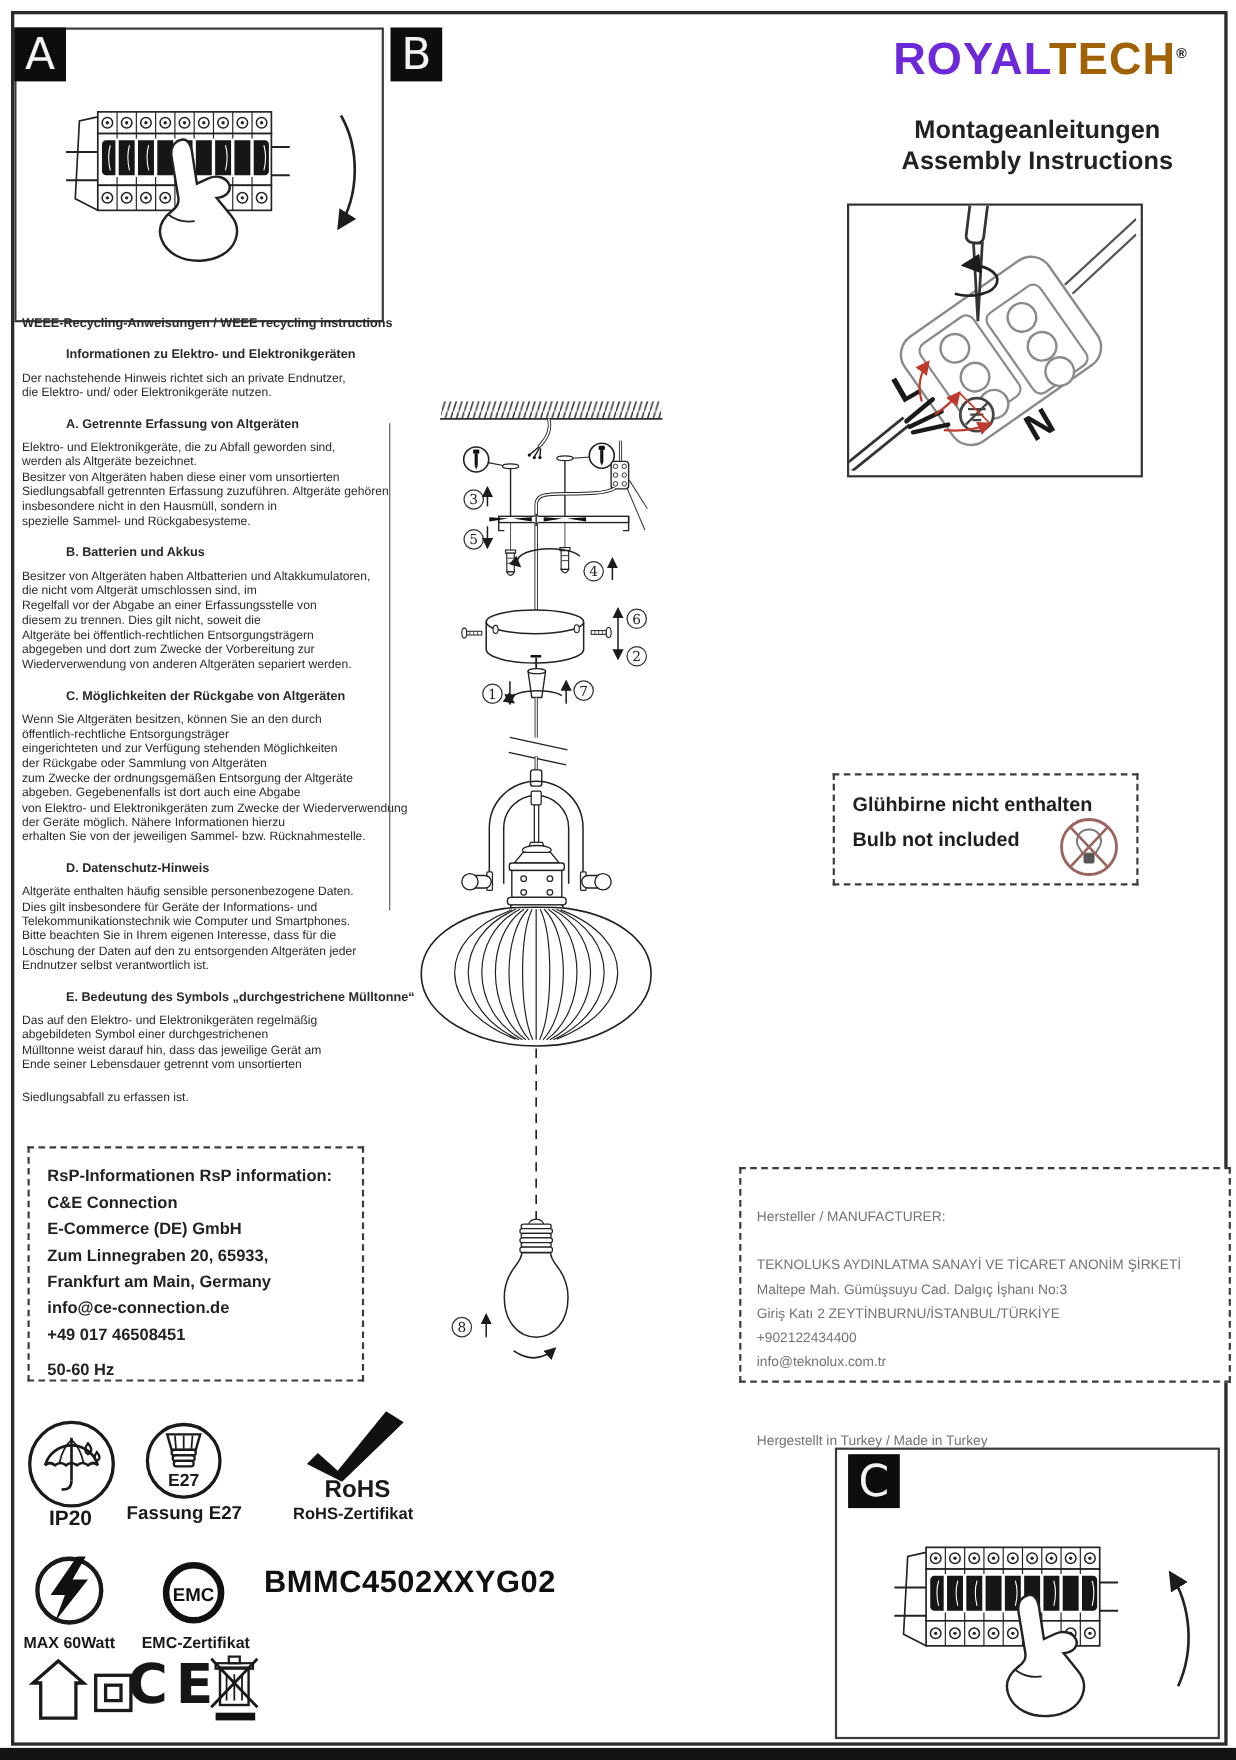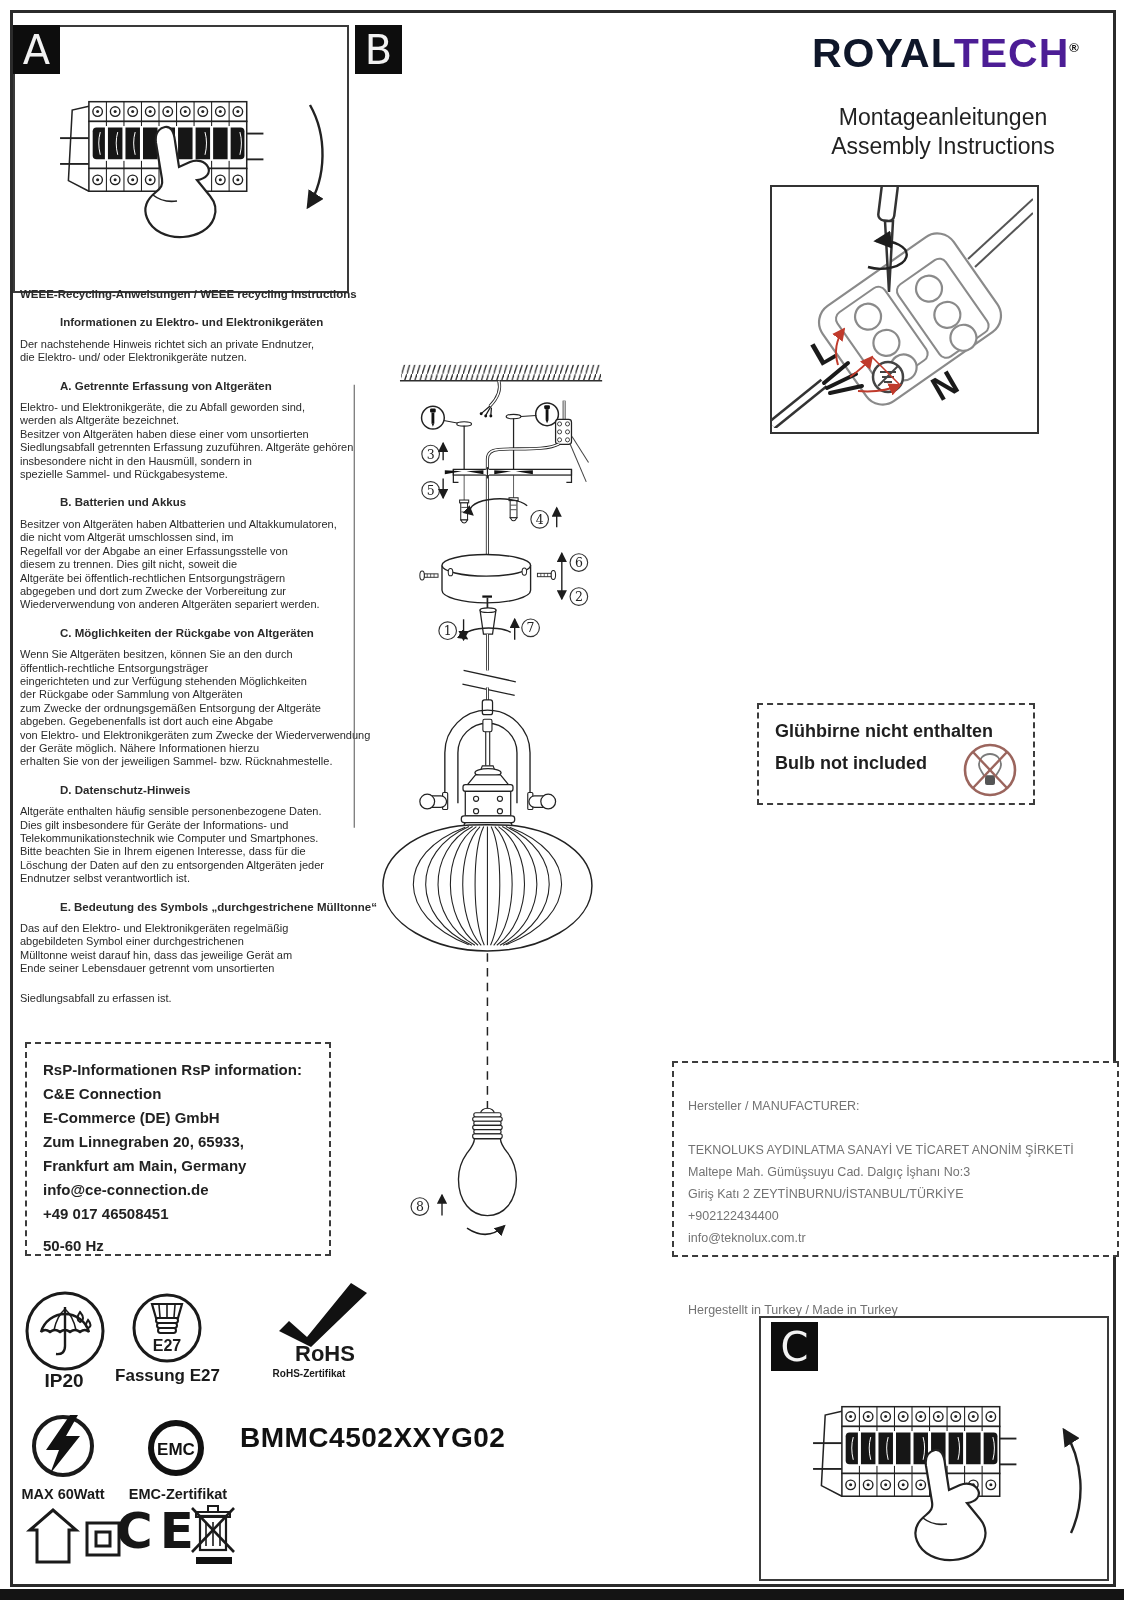--- a/index.html
+++ b/index.html
@@ -9,24 +9,24 @@
   .page-frame{left:10px;top:10px;width:1100px;height:1571px;border:3px solid #2b2b2b;}
   .bottom-bar{left:0;top:1589px;width:1124px;height:11px;background:#141414;}
   
   .panel{border:2.5px solid #3a3a3a;background:#fff;}
   .sec-label{width:47px;height:49px;background:#0d0d0d;color:#f2f2f2;
              display:flex;align-items:center;justify-content:center;
              font-size:40px;font-weight:400;font-family:"DejaVu Sans",sans-serif;}
   
   .logo{left:812px;top:30px;width:300px;font-weight:bold;font-size:41px;letter-spacing:1px;
         font-family:"Liberation Sans",sans-serif;white-space:nowrap;}
-  .logo .royal{color:#0f172a;margin-top:44px;}
-  .logo .tech{color:#4c1d95;}
+  .logo .royal{color:#6d28d9;margin-top:44px;}
+  .logo .tech{color:#a16207;}
   .logo .reg{font-size:13px;vertical-align:super;color:#121212;font-weight:bold;}
-  .subtitle{left:788px;top:103px;width:310px;text-align:center;font-weight:normal;
+  .subtitle{left:788px;top:103px;width:310px;text-align:center;font-weight:bold;
             font-size:23px;line-height:29px;color:#222;}
   
   .weee-col{left:20px;top:288px;width:445px;font-size:11px;line-height:13.4px;color:#2a2a2a;}
   .weee-col h3{font-size:11.5px;margin:0 0 0 0;}
   .weee-col h4{font-size:11.5px;margin:15px 0 0 0;padding-left:40px;}
   .weee-col p{margin:8px 0 0 0;white-space:pre-line;}
   .weee-col .foot{margin-top:16px;}
   
   .dash-box{border:2px dashed #3c3c3c;background:#fff;}
   .rsp{left:25px;top:1042px;width:306px;height:214px;padding:14px 0 0 16px;box-sizing:border-box;
@@ -568,21 +568,21 @@
     <text x="36" y="59" text-anchor="middle" font-size="16" font-weight="bold" fill="#1a1a1a">E27</text>
   </svg>
   <div class="abs cap" style="left:110px;top:1366px;width:115px;font-size:17px;">Fassung E27</div>
 
   <div class="abs" style="left:265px;top:1283px;width:120px;">
     <svg width="110" height="64" viewBox="0 0 110 64">
       <path d="M24,38 L42,54 L86,0 L102,10 L46,64 L14,48 Z" fill="#111"></path>
     </svg>
     <div class="cap" style="font-size:22px;margin-top:-6px;">RoHS</div>
   </div>
-  <div class="abs cap" style="left:244px;top:1368px;width:130px;font-size:10px;">RoHS-Zertifikat</div>
+  <div class="abs cap" style="left:256px;top:1368px;width:130px;font-size:15px;">RoHS-Zertifikat</div>
 
   <svg class="abs" style="left:30px;top:1412px;" width="66" height="66" viewBox="0 0 66 66">
     <circle cx="33" cy="34" r="29" fill="#fff" stroke="#1a1a1a" stroke-width="4"></circle>
     <polygon points="40,3 16,38 29,38 20,62 50,24 36,24 48,3" fill="#111"></polygon>
   </svg>
   <div class="abs cap" style="left:8px;top:1486px;width:110px;font-size:14.5px;">MAX 60Watt</div>
 
   <svg class="abs" style="left:146px;top:1418px;" width="60" height="60" viewBox="0 0 60 60">
     <circle cx="30" cy="30" r="25" fill="#fff" stroke="#111" stroke-width="6"></circle>
     <text x="30" y="37" text-anchor="middle" font-size="17" font-weight="bold" fill="#111">EMC</text>

